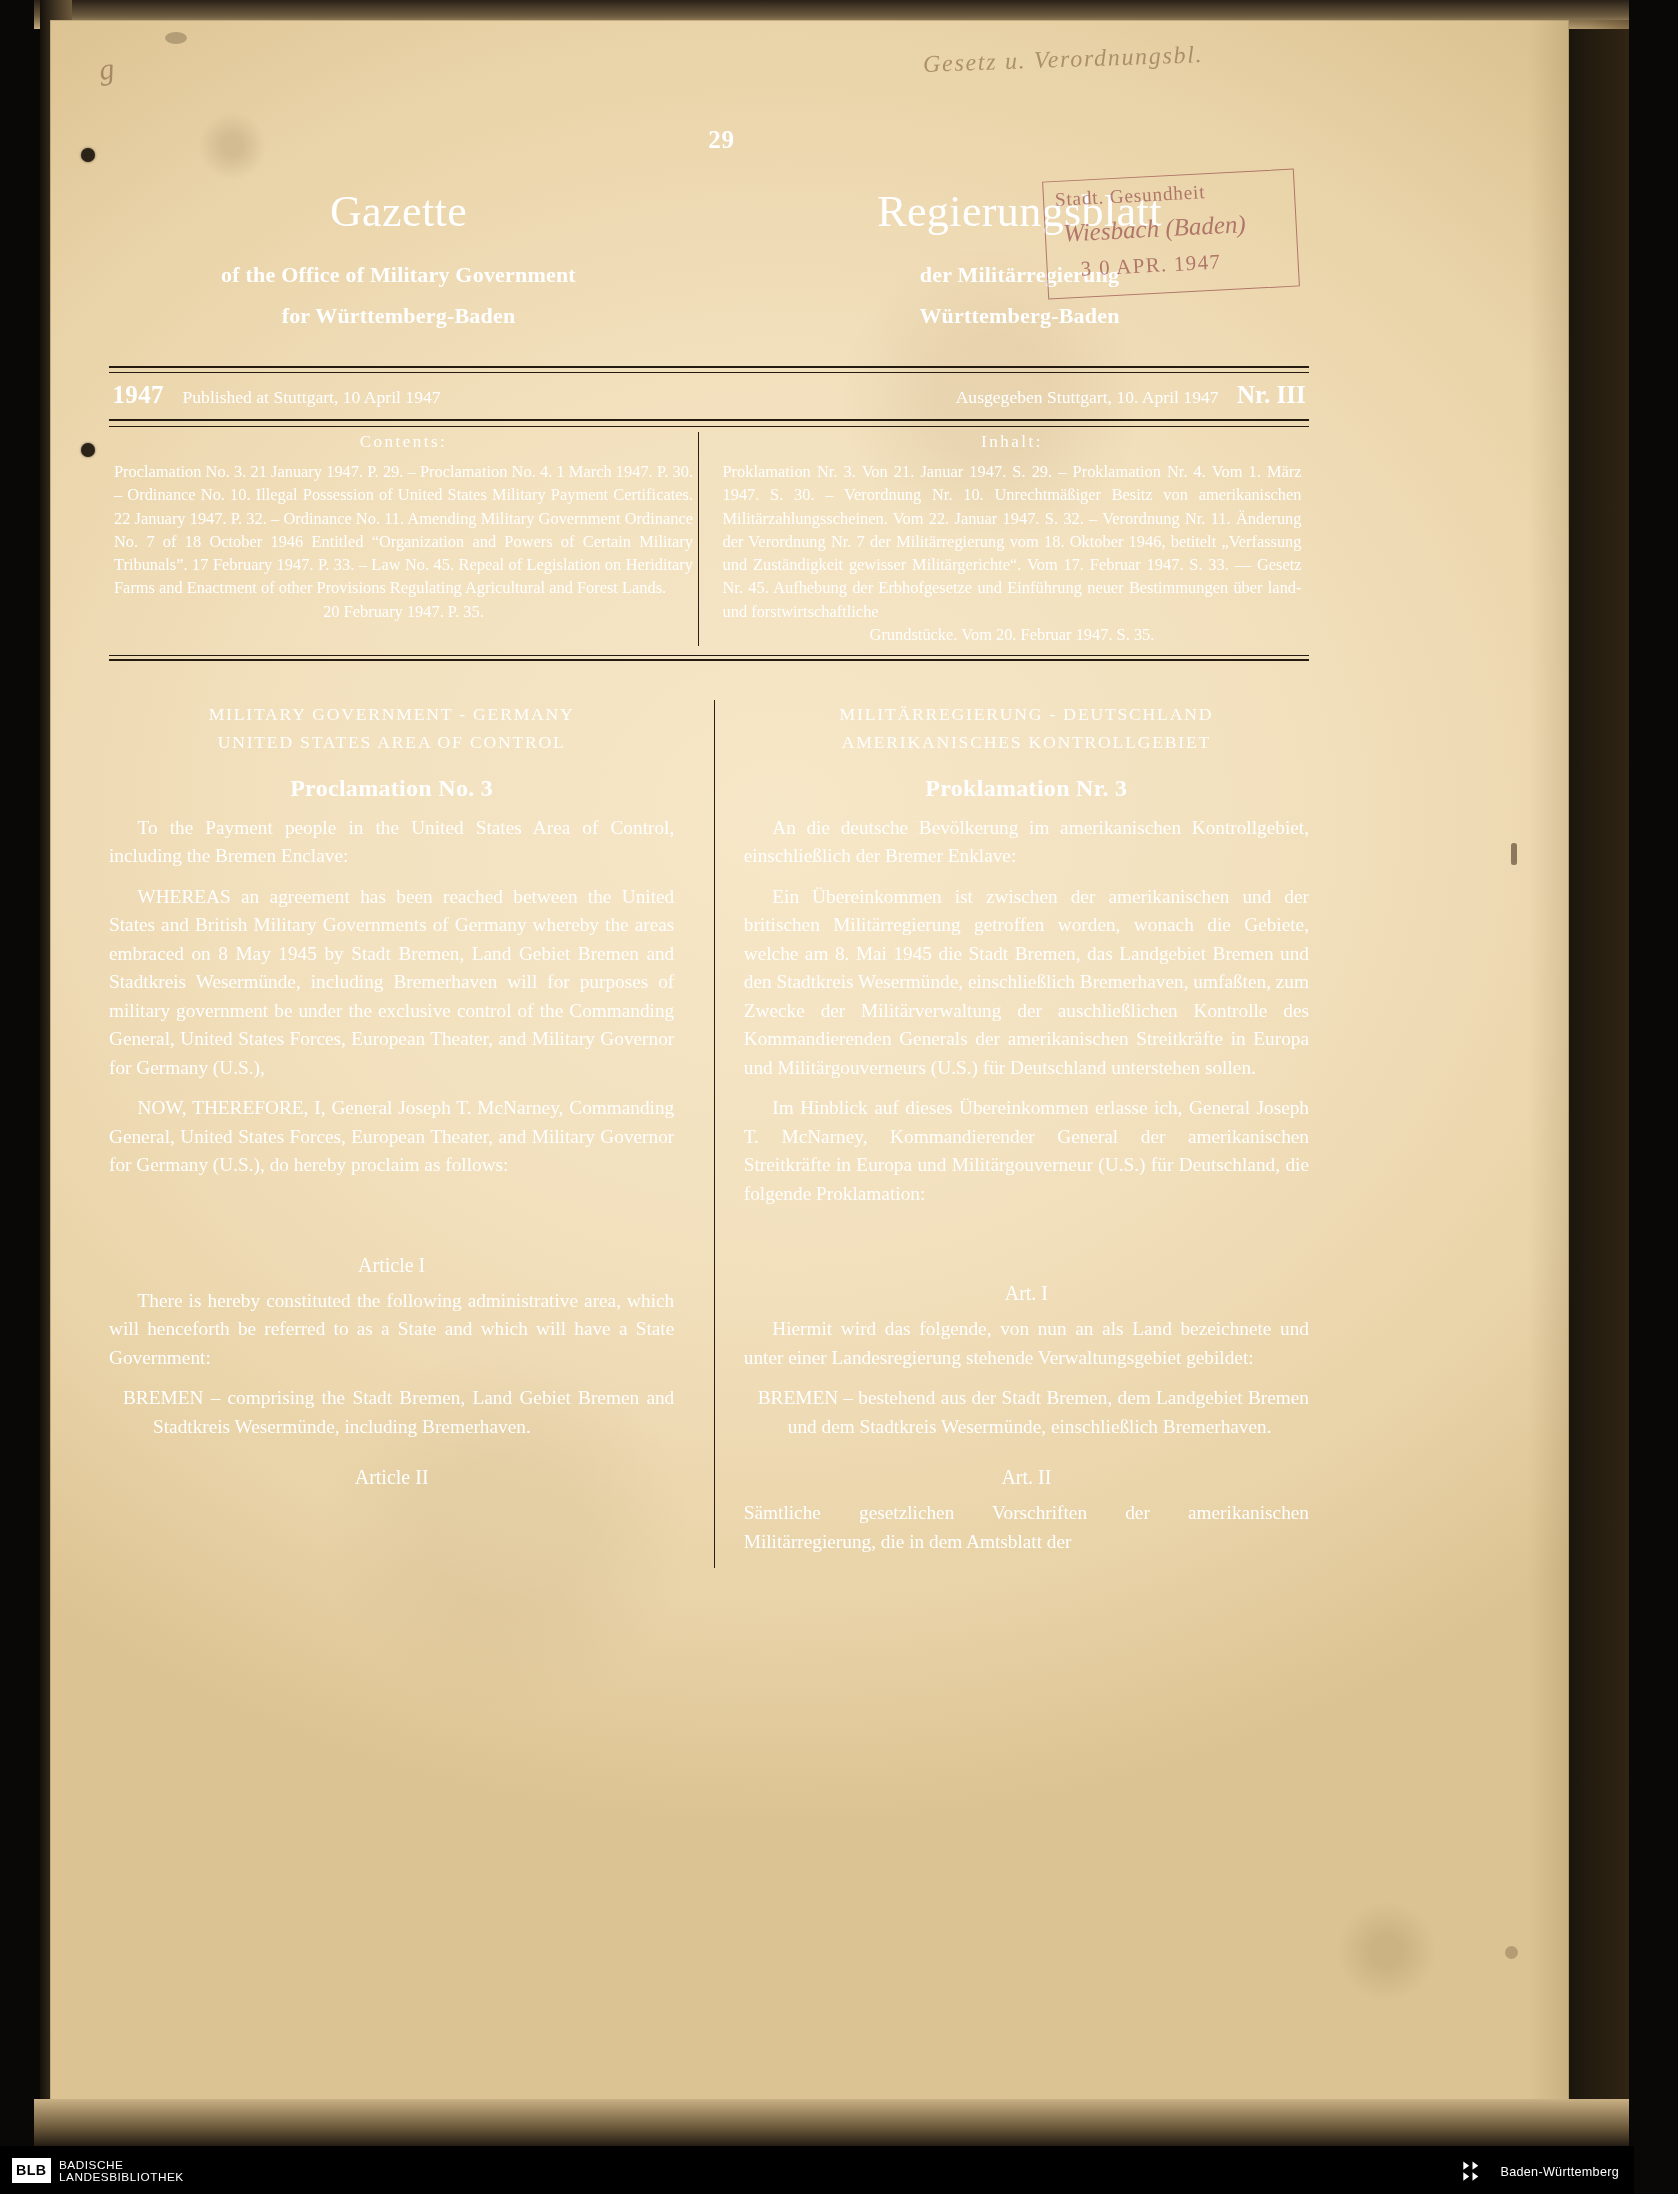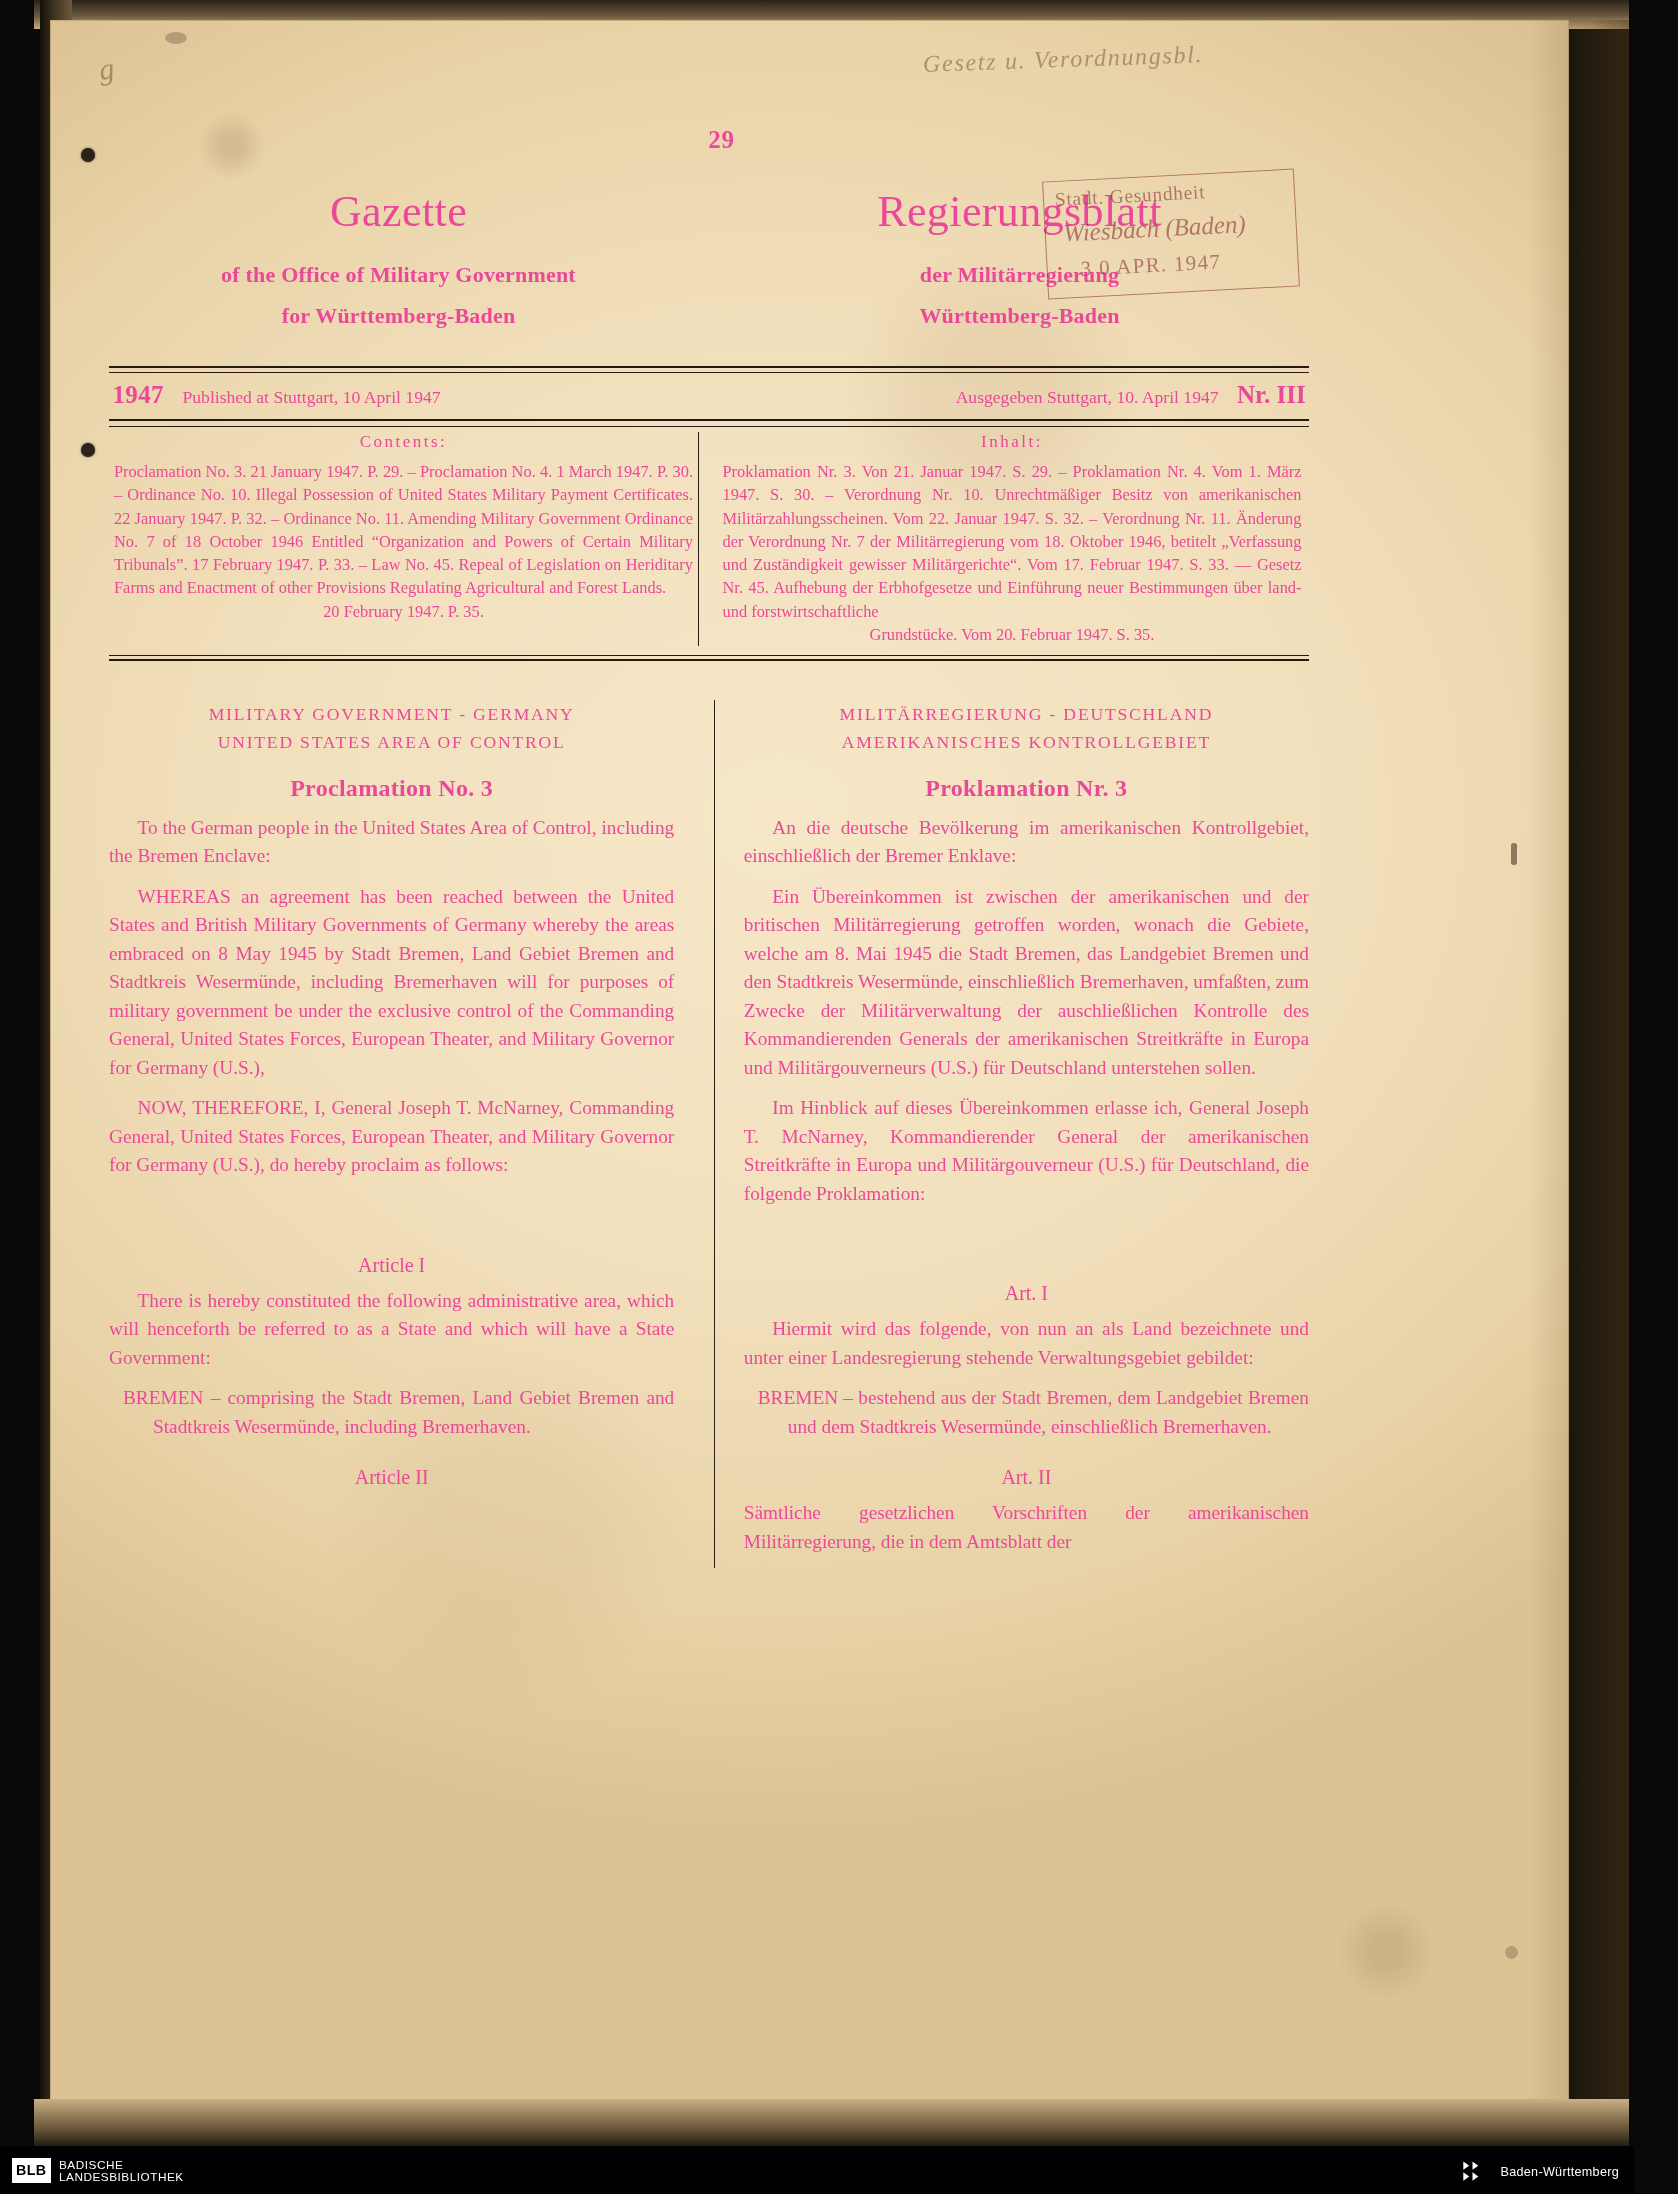--- a/index.html
+++ b/index.html
@@ -127,21 +127,21 @@
     right: 149px; top: 11.8px;
     width: 25px; height: 27px;
   }
 
   
   #doc {
     position: absolute;
     left: 109px;
     top: 126px;
     width: 1200px;
-    color: #ec4899;
+    color: #ffffff;
     font-family: Liberation Serif, serif;
   }
 
   .page-number {
     text-align: center;
     font-size: 25px;
     font-weight: bold;
     letter-spacing: 0.8px;
     margin-bottom: 35px;
     margin-left: 25px;
@@ -419,21 +419,21 @@
 
     <div class="rule-bottom-thin"></div>
     <div class="rule-bottom-thick"></div>
 
     <div class="body-cols">
 
       <div class="col left">
         <div class="dept-line">MILITARY GOVERNMENT - GERMANY</div>
         <div class="dept-line">UNITED STATES AREA OF CONTROL</div>
         <div class="proc-title">Proclamation No. 3</div>
-        <p class="para">To the German people in the United States Area of Control, including the Bremen Enclave:</p>
+        <p class="para">To the Payment people in the United States Area of Control, including the Bremen Enclave:</p>
         <p class="para">WHEREAS an agreement has been reached between the United States and British Military Governments of Germany whereby the areas embraced on 8 May 1945 by Stadt Bremen, Land Gebiet Bremen and Stadtkreis Wesermünde, including Bremerhaven will for purposes of military government be under the exclusive control of the Commanding General, United States Forces, European Theater, and Military Governor for Germany (U.S.),</p>
         <p class="para">NOW, THEREFORE, I, General Joseph T. McNarney, Commanding General, United States Forces, European Theater, and Military Governor for Germany (U.S.), do hereby proclaim as follows:</p>
         <div class="spacer-gap"></div>
         <div class="article-head">Article I</div>
         <p class="para">There is hereby constituted the following administrative area, which will henceforth be referred to as a State and which will have a State Government:</p>
         <p class="hang">BREMEN – comprising the Stadt Bremen, Land Gebiet Bremen and Stadtkreis Wesermünde, including Bremerhaven.</p>
         <div class="article-head">Article II</div>
       </div>
 
       <div class="col right">

